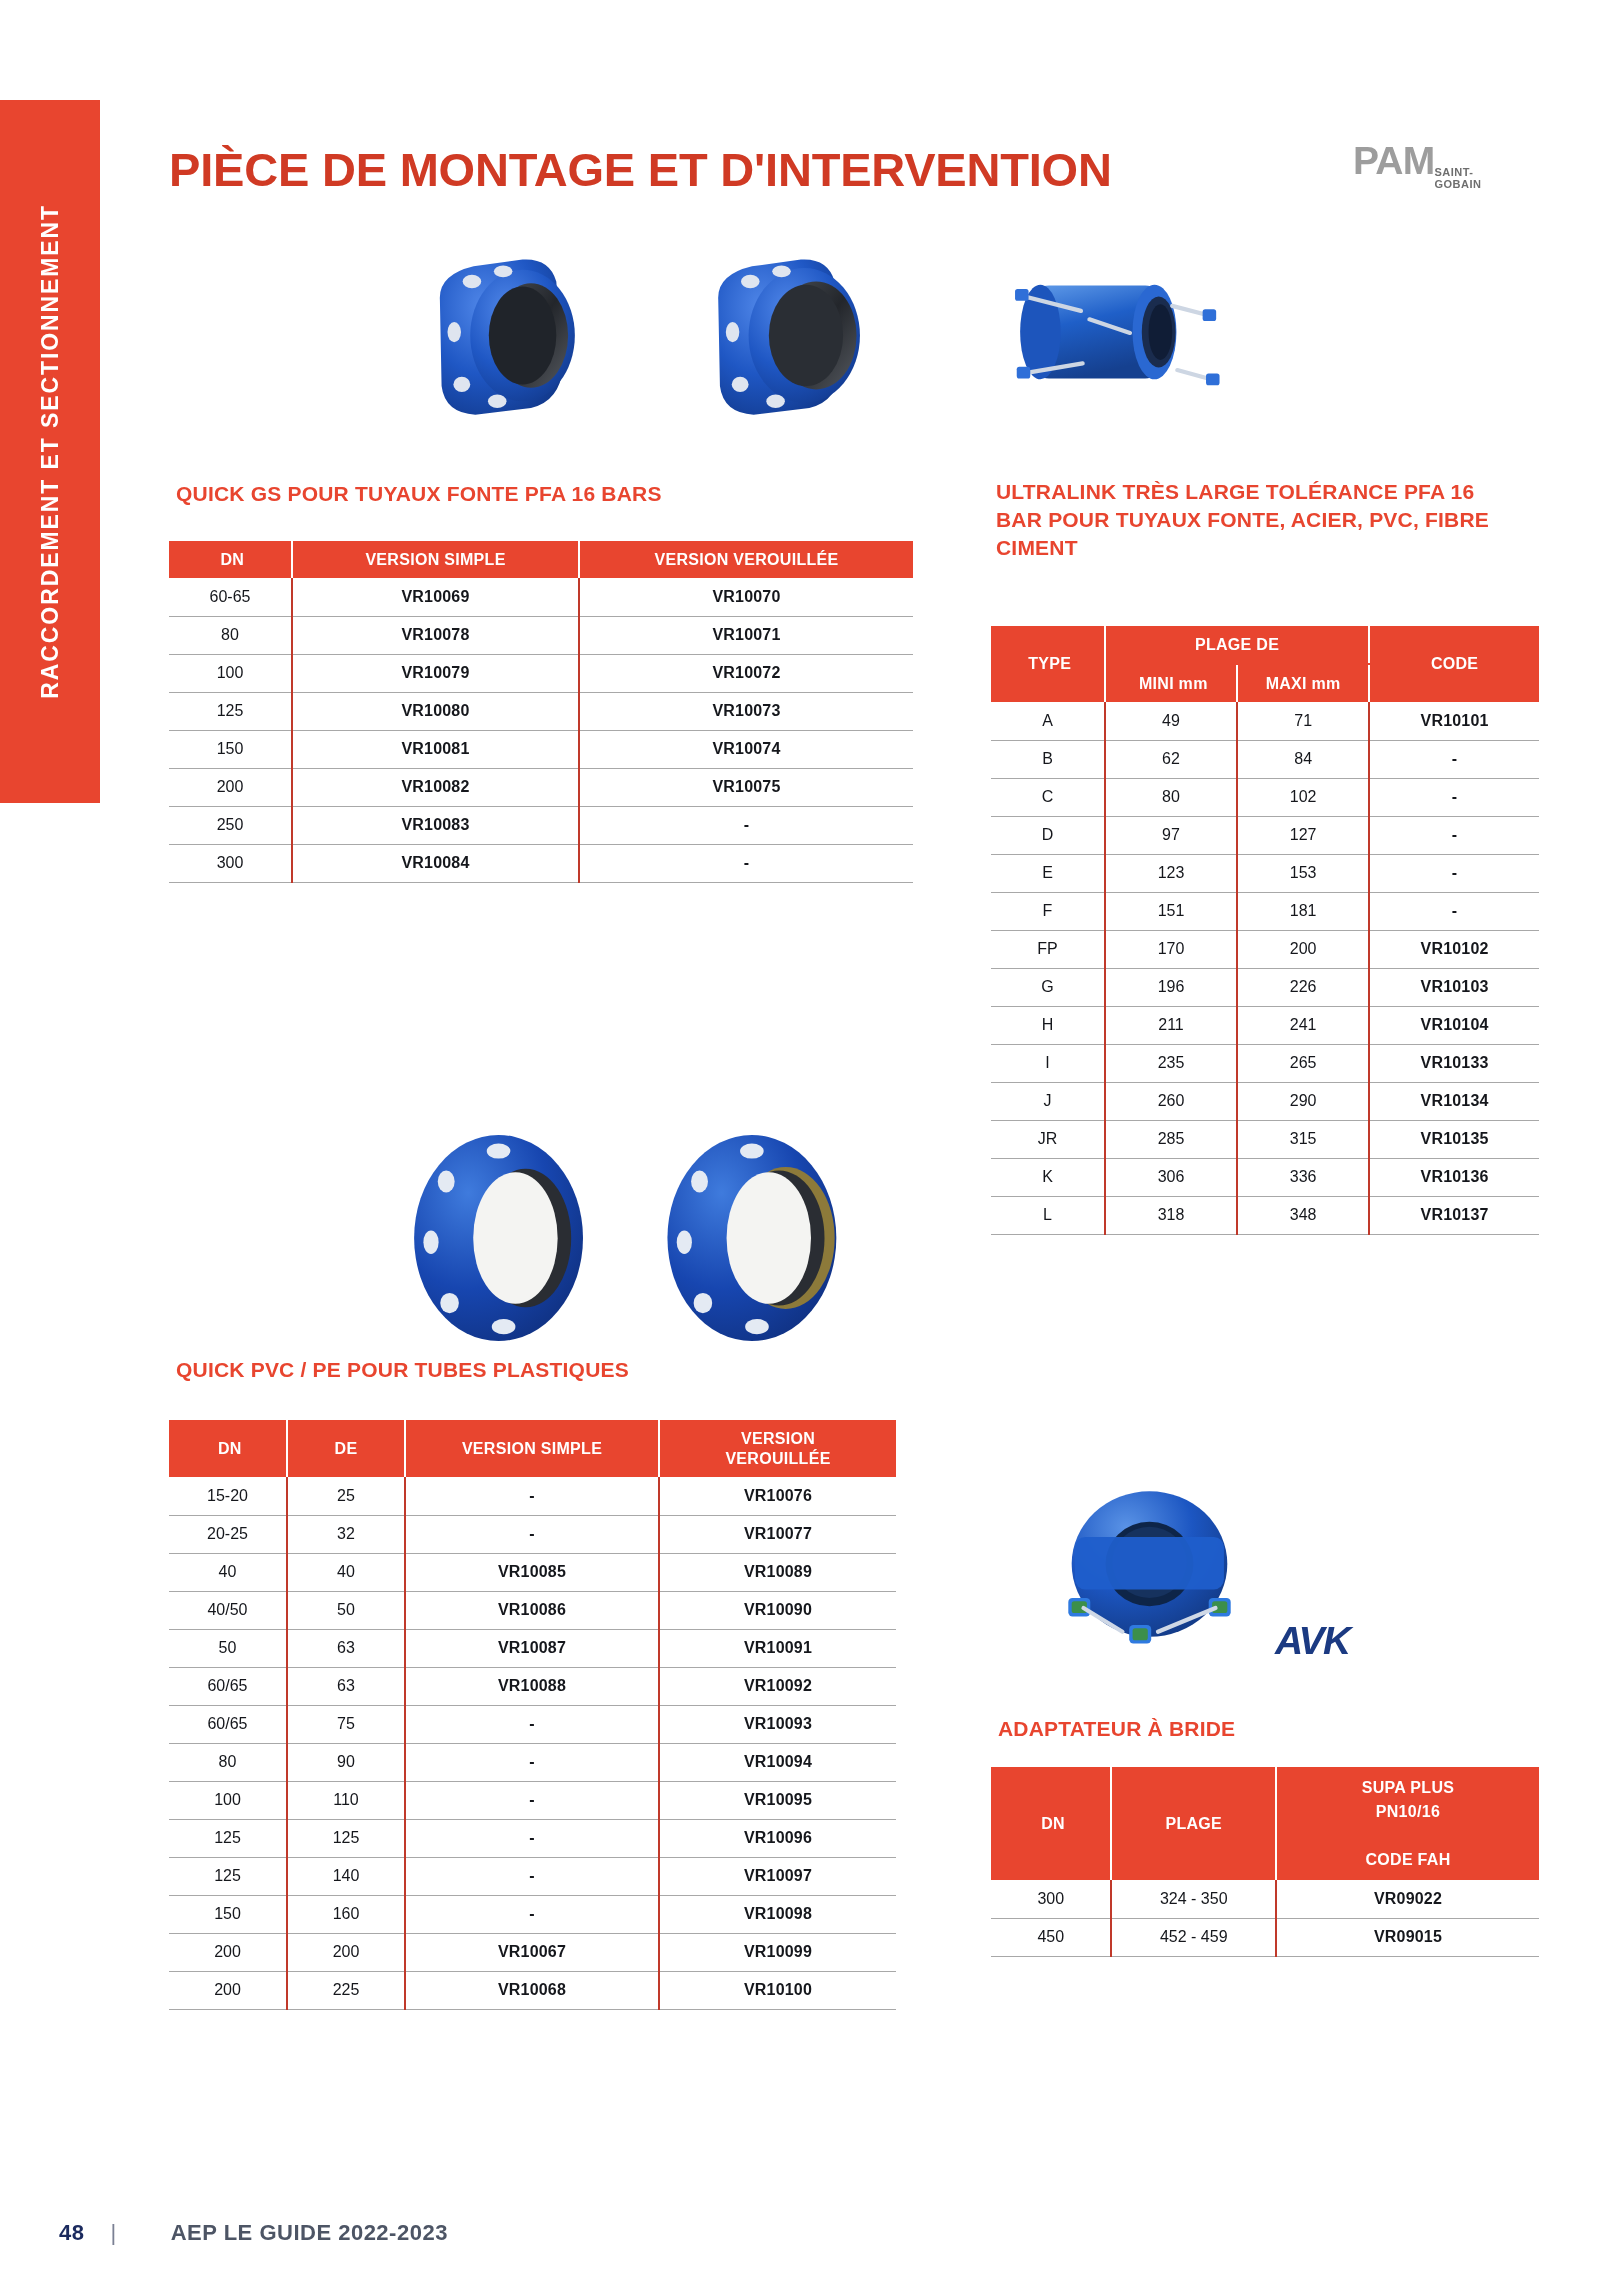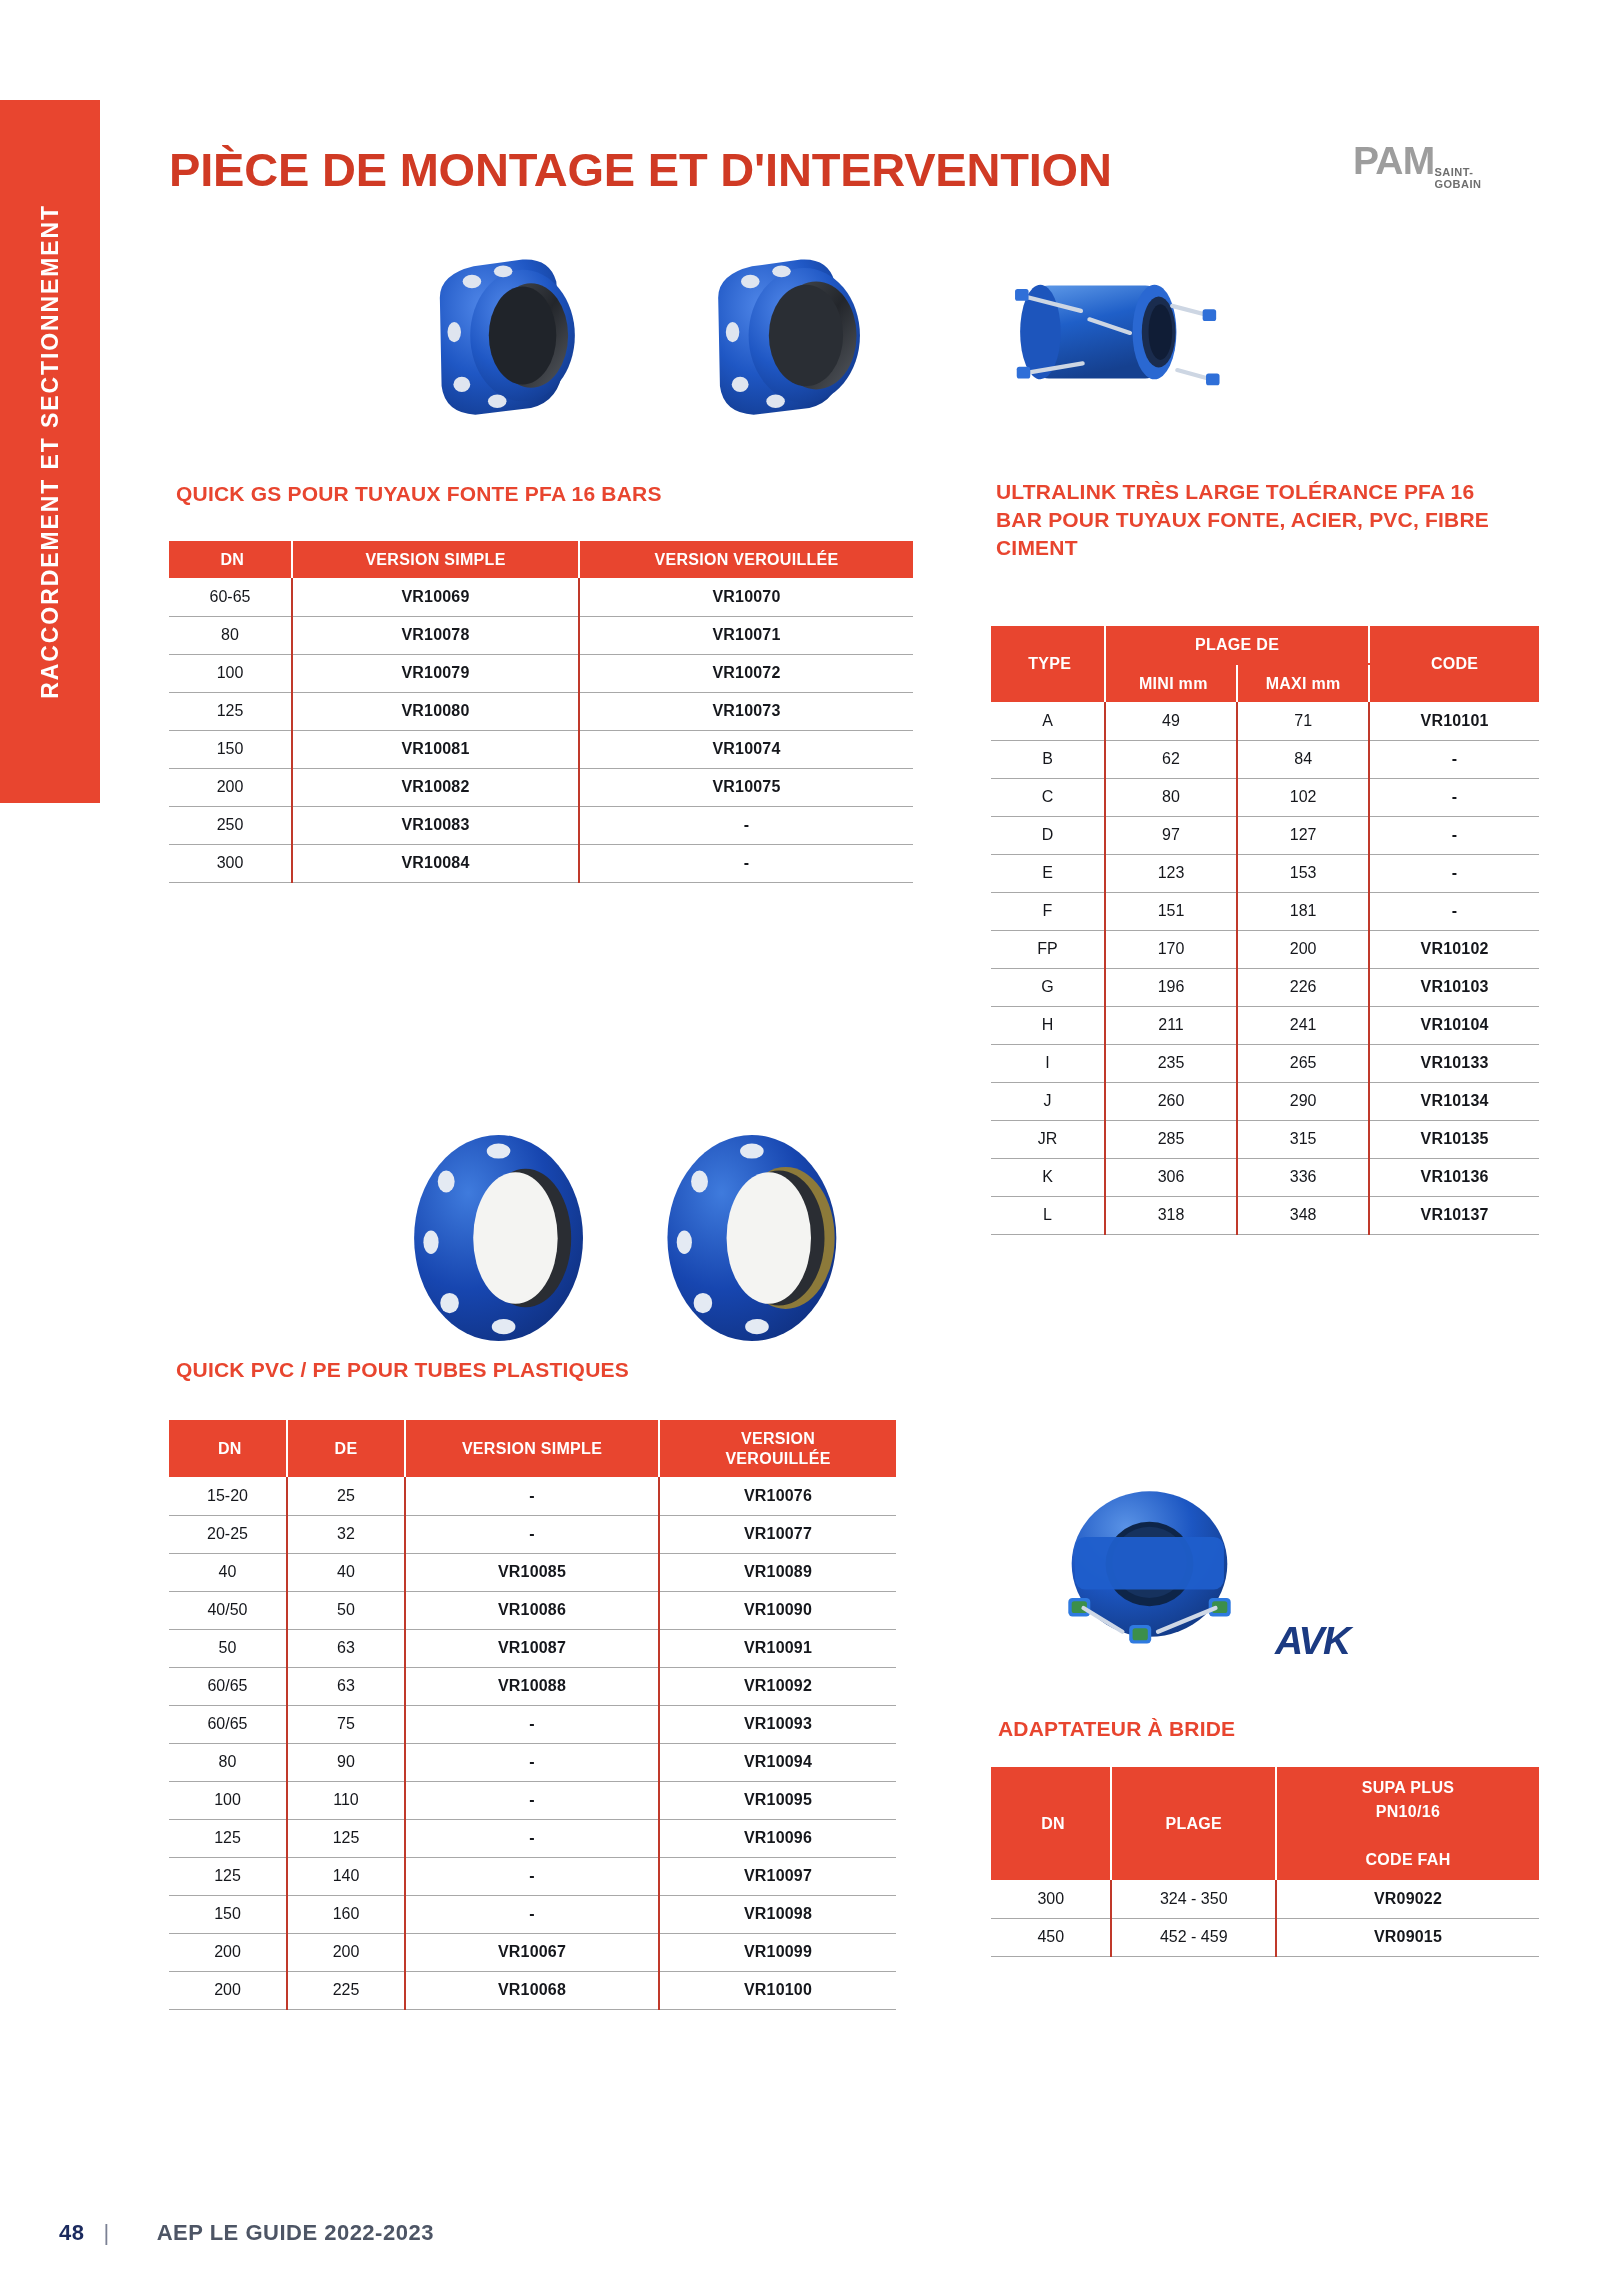--- a/index.html
+++ b/index.html
@@ -118,21 +118,21 @@
   #tbl-ultralink { left: 991px; top: 626px;  width: 548px; }
   #tbl-quickpvc  { left: 169px;  top: 1420px; width: 727px; }
   #tbl-adapt     { left: 991px; top: 1767px; width: 548px; }
 
   
   .photo { position: absolute; }
 
   
   .footer {
     position: absolute; left: 59px; top: 2220px;
-    display: flex; align-items: baseline; gap: 9px;
+    display: flex; align-items: baseline; gap: 16px;
     font-size: 22px; font-weight: 700; letter-spacing: 0.5px;
   }
   .footer .pg { color: #1b2a5e; font-weight: 800; }
   .footer .bar { color: #7b8194; margin: 0 10px; font-weight: 400; }
   .footer .txt { color: #4d5565; font-weight: 700; margin-left: 28px; }
 </style>
 </head>
 <body>
 
 <div class="page">

